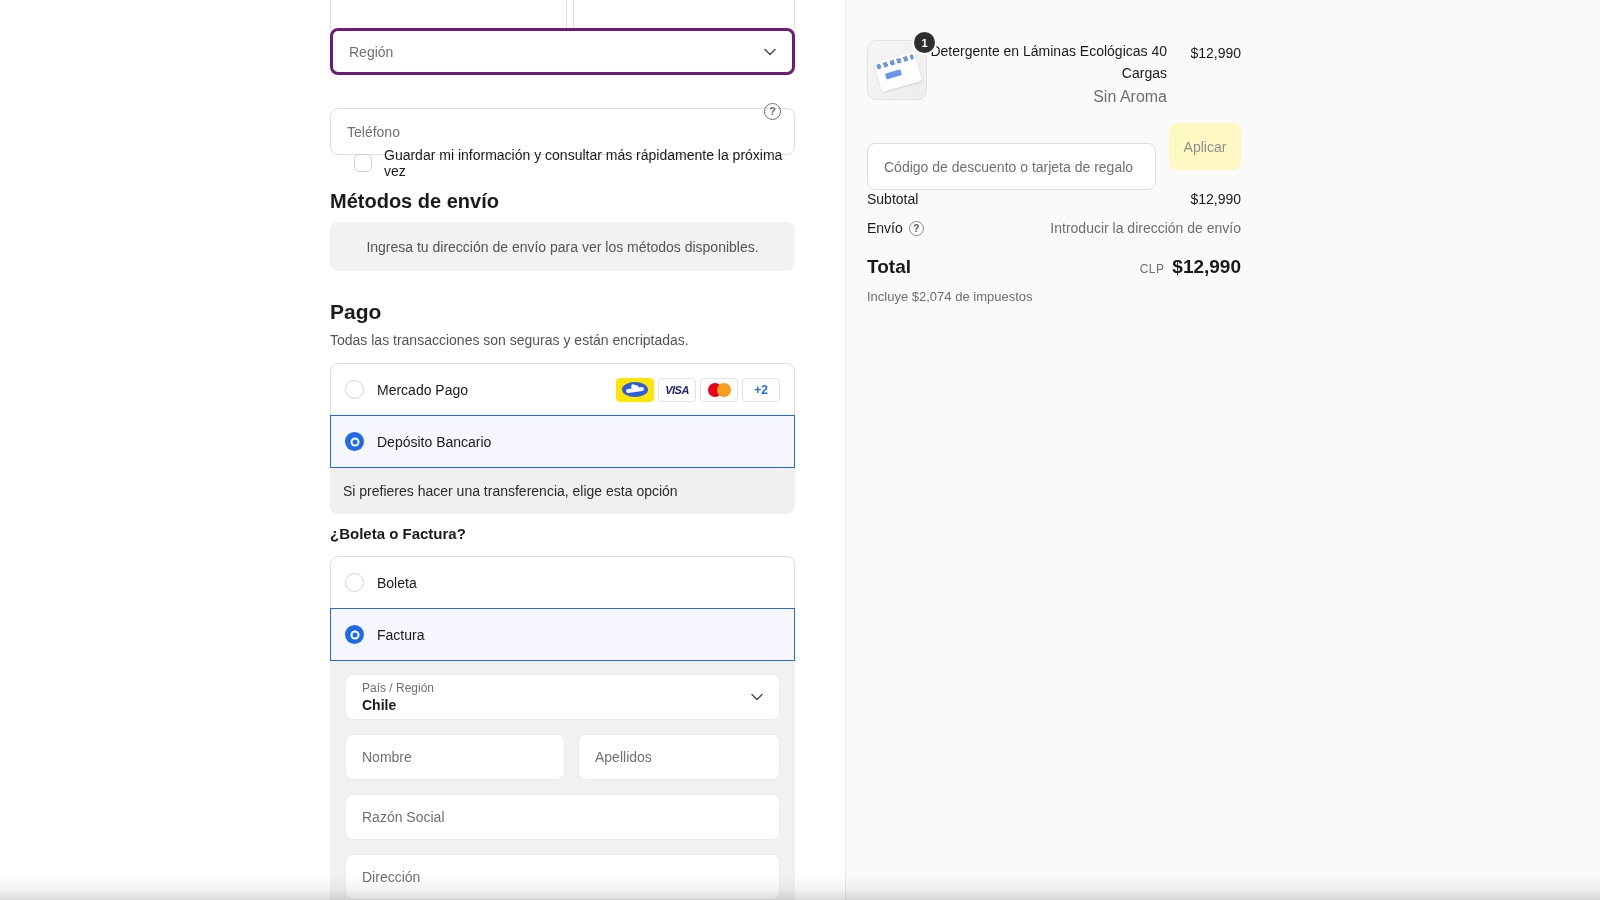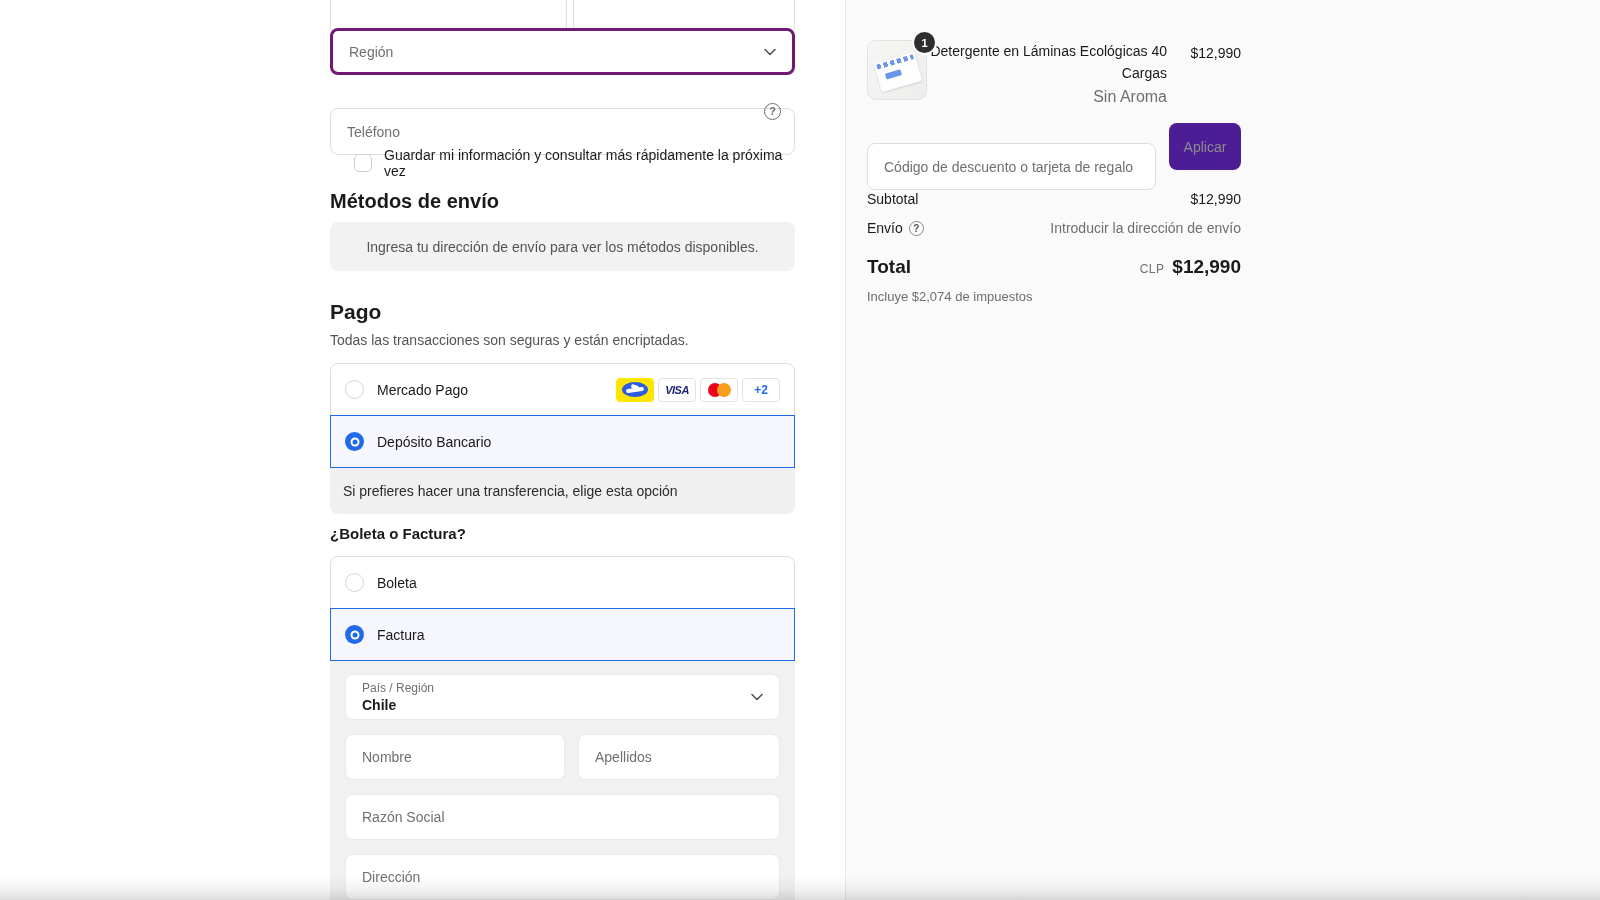--- a/index.html
+++ b/index.html
@@ -118,21 +118,21 @@
   .qty-badge { position:absolute; top:-8px; right:-8px; width:21px; height:21px; border-radius:50%;
     background:#2e2e2e; color:#fff; font-size:11px; font-weight:bold;
     display:flex; align-items:center; justify-content:center; box-shadow:0 0 0 2px #fafafa; z-index:3; }
   .item-info { margin-left:2px; width:238px;text-align:right; }
   .item-title { font-size:14px; color:#1a1a1a; line-height:1.6; }
   .item-variant { font-size:16px; color:#6e6e6e; margin-top:3px; }
   .item-price { margin-left:auto; font-size:14px; color:#1a1a1a; padding-top:5px; }
 
   .discount-row { position:absolute; top:123px; left:0; width:374px; display:flex; gap:13px; }
   .discount-row input { flex:1; height:47px; }
-  .apply-btn { width:72px; height:47px; background:#4c1d95; border:none; border-radius:8px;
+  .apply-btn { width:72px; height:47px; background:#fef9c3; border:none; border-radius:8px;
     font-family:"Liberation Sans", sans-serif; font-size:14px; color:#8c8c8c; cursor:pointer; }
 
   .sum-row { position:absolute; left:0; width:374px; display:flex; align-items:center; font-size:14px; color:#1a1a1a; }
   .sub-row { top:191px; }
   .ship-row { top:220px; }
   .ship-left { display:flex; align-items:center; gap:6px; }
   .ship-row .q-icon { width:15px; height:15px; font-size:10px; line-height:13px; border-color:#8a8a8a; color:#545454; }
   .sum-row .right { margin-left:auto; }
   .muted { color:#6e6e6e; }
 

